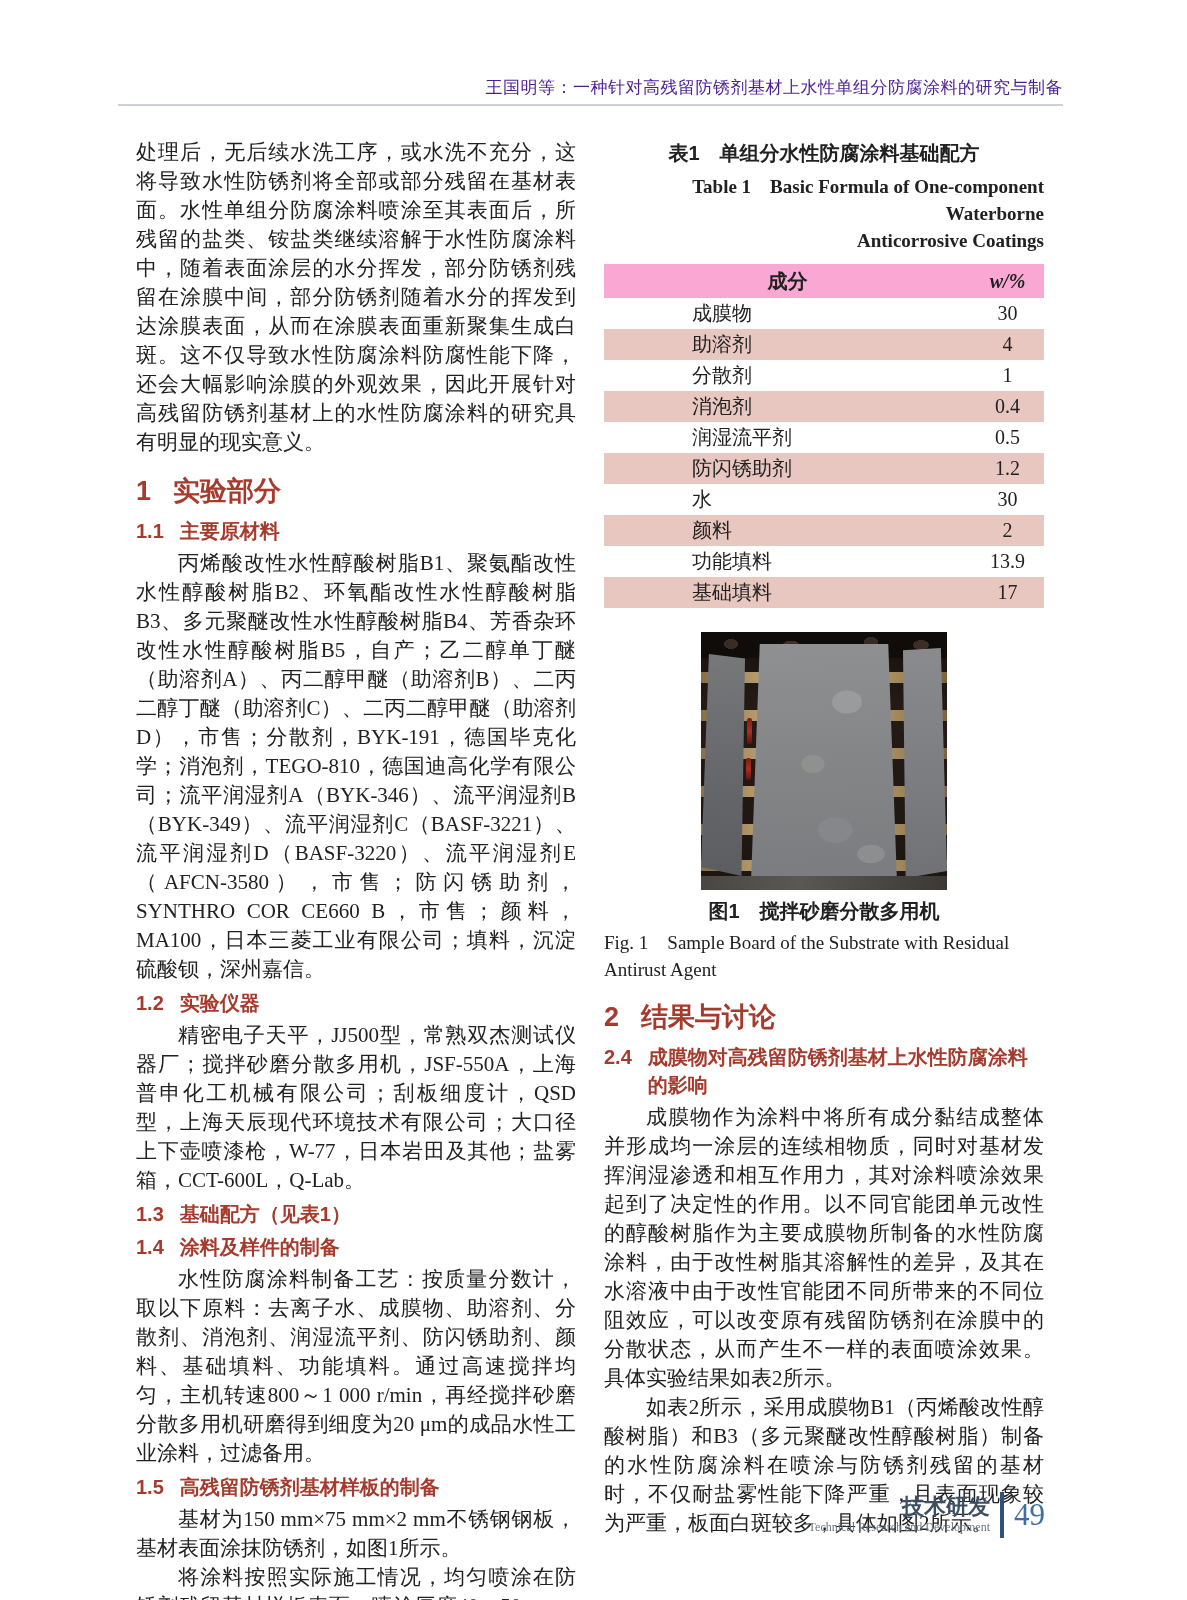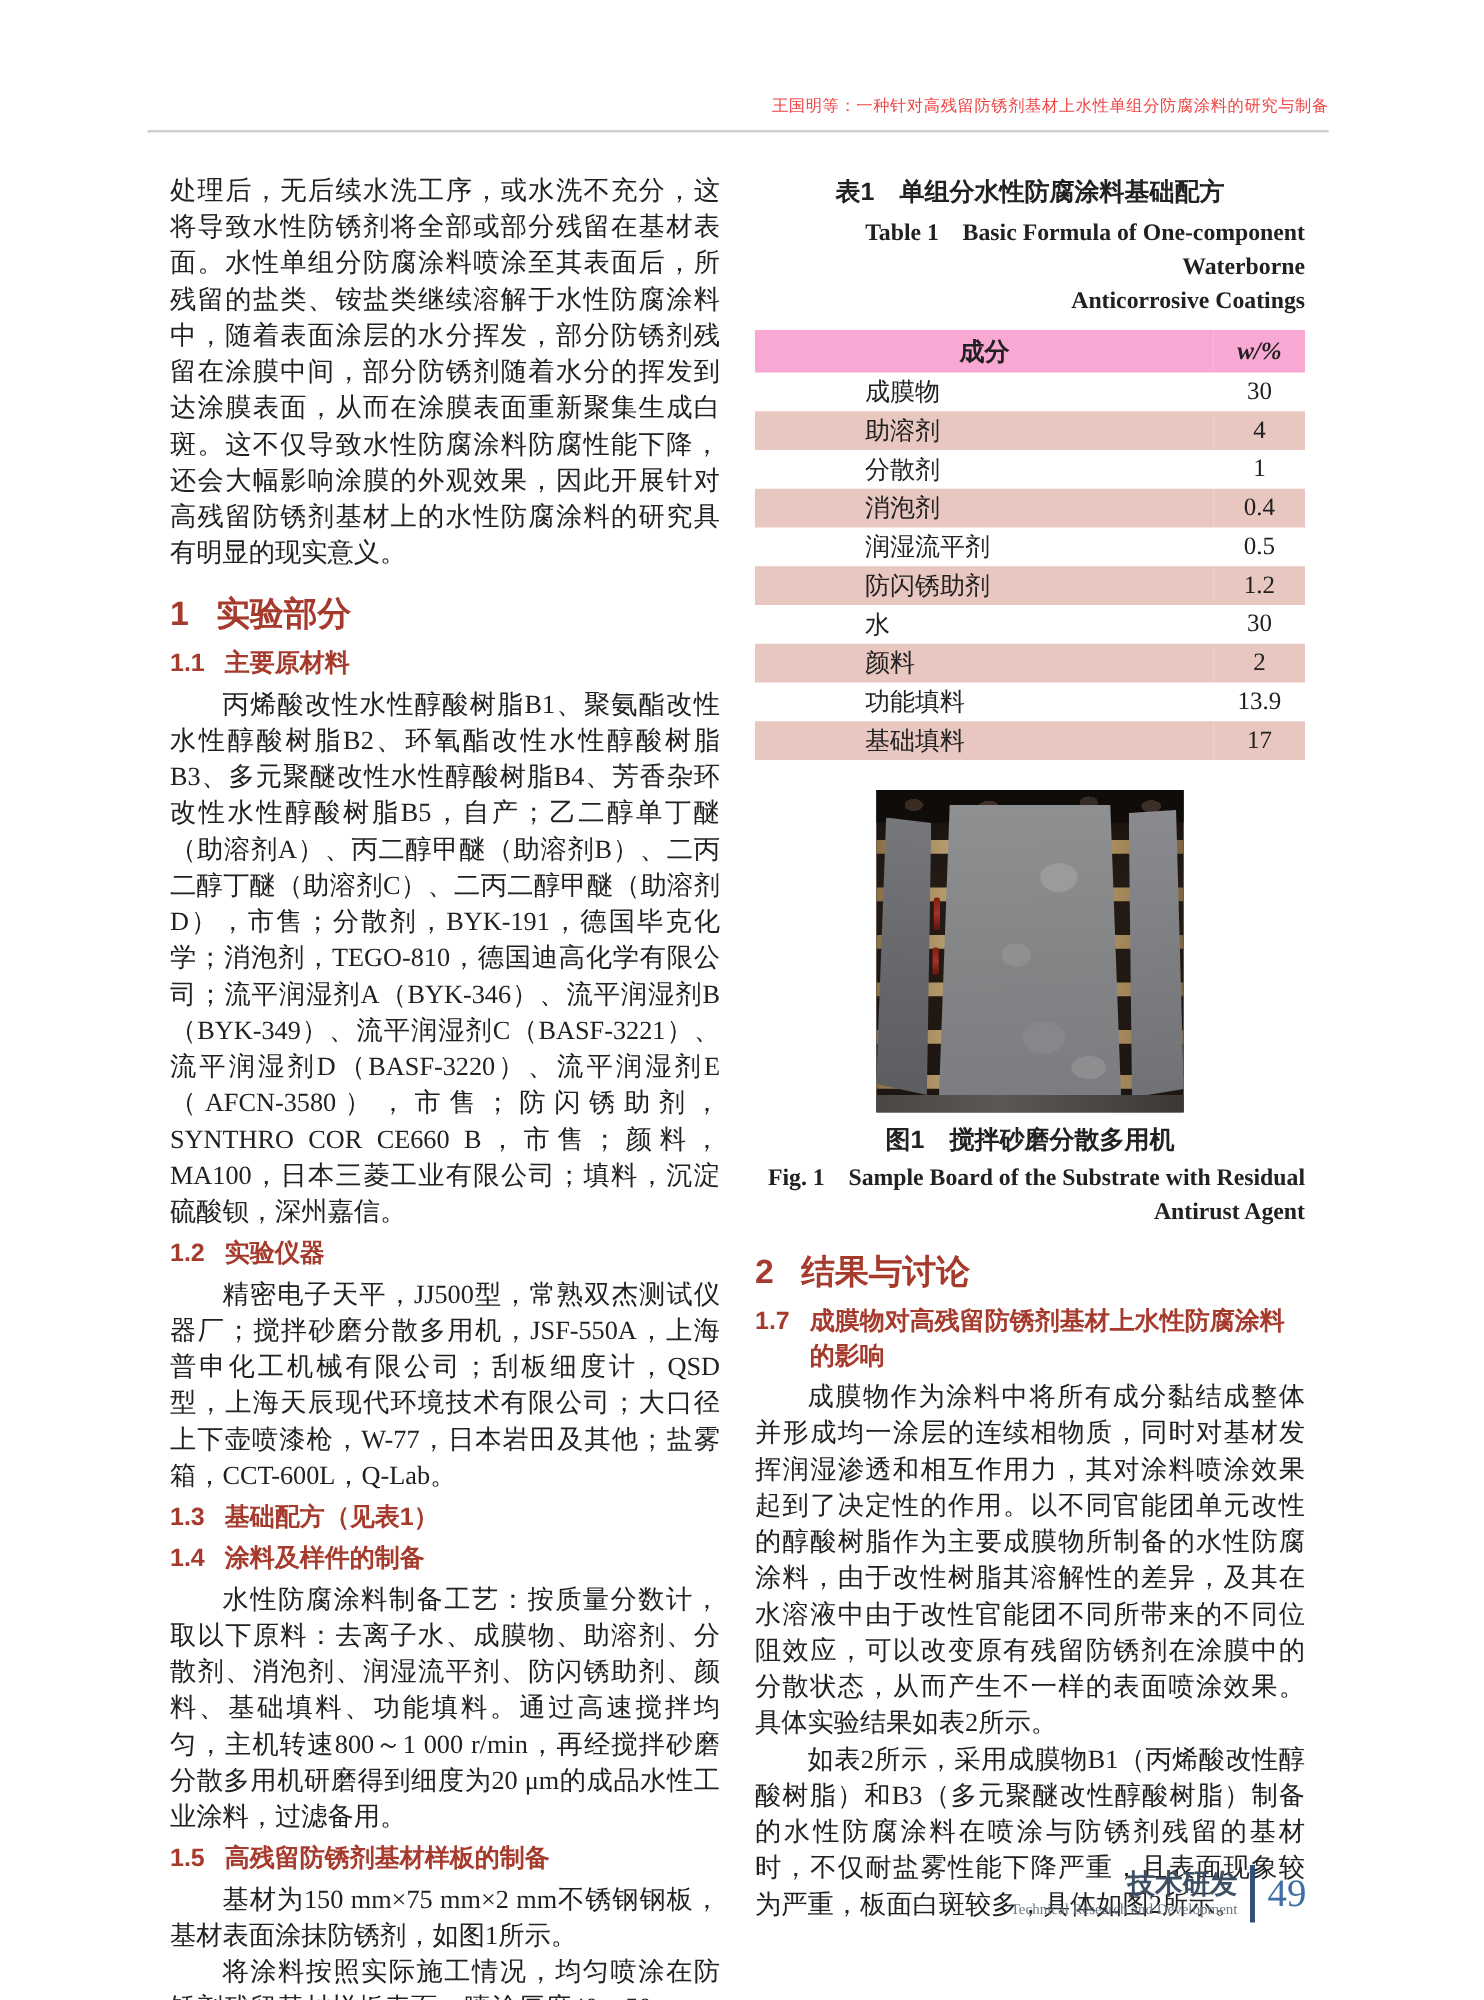--- a/index.html
+++ b/index.html
@@ -1,20 +1,20 @@
 <!DOCTYPE html>
 <html lang="zh"><head>
 <meta charset="utf-8">
 <style>
   html,body{margin:0;padding:0;background:#ffffff;}
   .page{position:relative;width:1187px;height:1600px;background:#ffffff;overflow:hidden;
         font-family:"Liberation Serif","DejaVu Serif",serif;color:#212121;}
   
   .running-head{position:absolute;top:76px;left:120px;width:943px;text-align:right;
-    font-family:"Liberation Sans","DejaVu Sans",sans-serif;font-size:13px;color:#ef4444;letter-spacing:.5px;}
+    font-family:"Liberation Sans","DejaVu Sans",sans-serif;font-size:17px;color:#4c1d95;letter-spacing:.5px;}
   .head-rule{position:absolute;top:104px;left:118px;width:945px;height:2px;background:#ccd1d6;}
   
   .col{position:absolute;top:138px;width:440px;}
   .col-left{left:136px;}
   .col-right{left:604px;}
   .body{font-size:21px;line-height:29px;text-align:justify;margin:0;}
   .body.indent{text-indent:2em;}
   .h1{display:flex;gap:22px;align-items:baseline;margin:16px 0 8px 0;
       font-family:"Liberation Sans","DejaVu Sans",sans-serif;font-weight:bold;font-size:27px;color:#a53a2d;}
   .h2{display:flex;gap:16px;align-items:baseline;margin:5px 0 4px 0;
@@ -48,21 +48,21 @@
         linear-gradient(178deg,#8f9092,#838486 55%,#7b7c7f);
       clip-path:polygon(6% 0,94% 0,100% 100%,0 100%);}
   .plate.left{left:0;top:22px;width:44px;height:222px;
       background:linear-gradient(185deg,#77787a,#65666a 60%,#5c5d60);
       clip-path:polygon(18% 0,100% 2%,92% 100%,0 96%);}
   .plate.right{left:202px;top:16px;width:44px;height:230px;
       background:linear-gradient(175deg,#8a8b8e,#7b7c7f 60%,#707174);
       clip-path:polygon(0 1%,86% 0,100% 97%,6% 100%);}
   .ph-bottom{position:absolute;bottom:0;left:0;width:100%;height:14px;background:linear-gradient(90deg,#4a4644,#5b5754 40%,#3c3836);}
   .fcap-cn{font-family:"Liberation Sans","DejaVu Sans",sans-serif;font-weight:bold;font-size:20px;text-align:center;margin:6px 0 4px 0;}
-  .fcap-en{font-weight:bold;font-size:19px;text-align:right;line-height:27px;margin:0 0 10px 0;}
+  .fcap-en{font-weight:normal;font-size:19px;text-align:left;line-height:27px;margin:0 0 10px 0;}
   
   .footer{position:absolute;right:142px;top:1492px;display:flex;align-items:center;gap:10px;margin-left:16px;}
   .footer-cn{font-family:"Liberation Sans","DejaVu Sans",sans-serif;font-weight:bold;font-size:22px;color:#3e4f63;text-align:right;line-height:24px;}
   .footer-en{font-size:12px;color:#6b7685;text-align:right;line-height:16px;}
   .footer-bar{width:4px;height:46px;background:#31517c;}
   .footer-page{font-size:31px;color:#416fa5;line-height:46px;}
 </style>
 </head>
 <body>
 
@@ -189,21 +189,21 @@
       <span>Fig. 1　Sample Board of the Substrate with Residual</span><br>
       <span>Antirust Agent</span>
     </p>
 
     <div class="h1">
       <span>2</span>
       <span>结果与讨论</span>
     </div>
 
     <div class="h2">
-      <span>1.7</span>
+      <span>2.4</span>
       <span class="h2title">成膜物对高残留防锈剂基材上水性防腐涂料的影响</span>
     </div>
     <p class="body indent">成膜物作为涂料中将所有成分黏结成整体并形成均一涂层的连续相物质，同时对基材发挥润湿渗透和相互作用力，其对涂料喷涂效果起到了决定性的作用。以不同官能团单元改性的醇酸树脂作为主要成膜物所制备的水性防腐涂料，由于改性树脂其溶解性的差异，及其在水溶液中由于改性官能团不同所带来的不同位阻效应，可以改变原有残留防锈剂在涂膜中的分散状态，从而产生不一样的表面喷涂效果。具体实验结果如表2所示。</p>
     <p class="body indent">如表2所示，采用成膜物B1（丙烯酸改性醇酸树脂）和B3（多元聚醚改性醇酸树脂）制备的水性防腐涂料在喷涂与防锈剂残留的基材时，不仅耐盐雾性能下降严重，且表面现象较为严重，板面白斑较多，具体如图2所示。</p>
   </div>
 
   <div class="footer">
     <div class="footer-text">
       <div class="footer-cn">技术研发</div>
       <div class="footer-en">Technical Research and Development</div>

